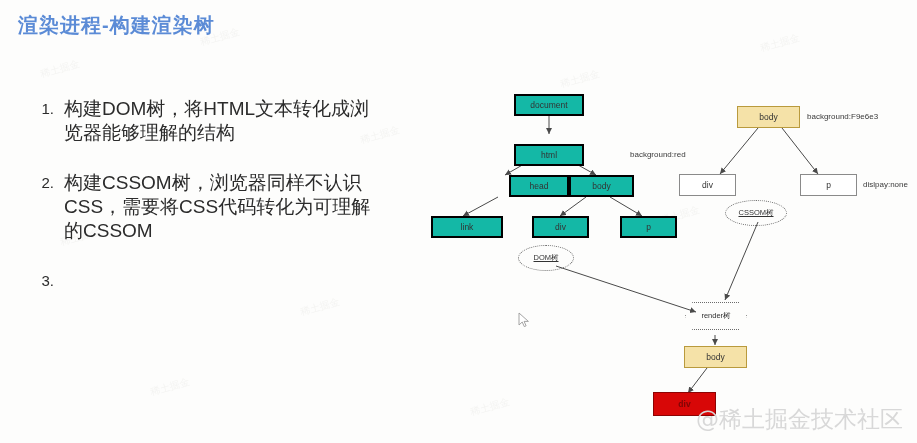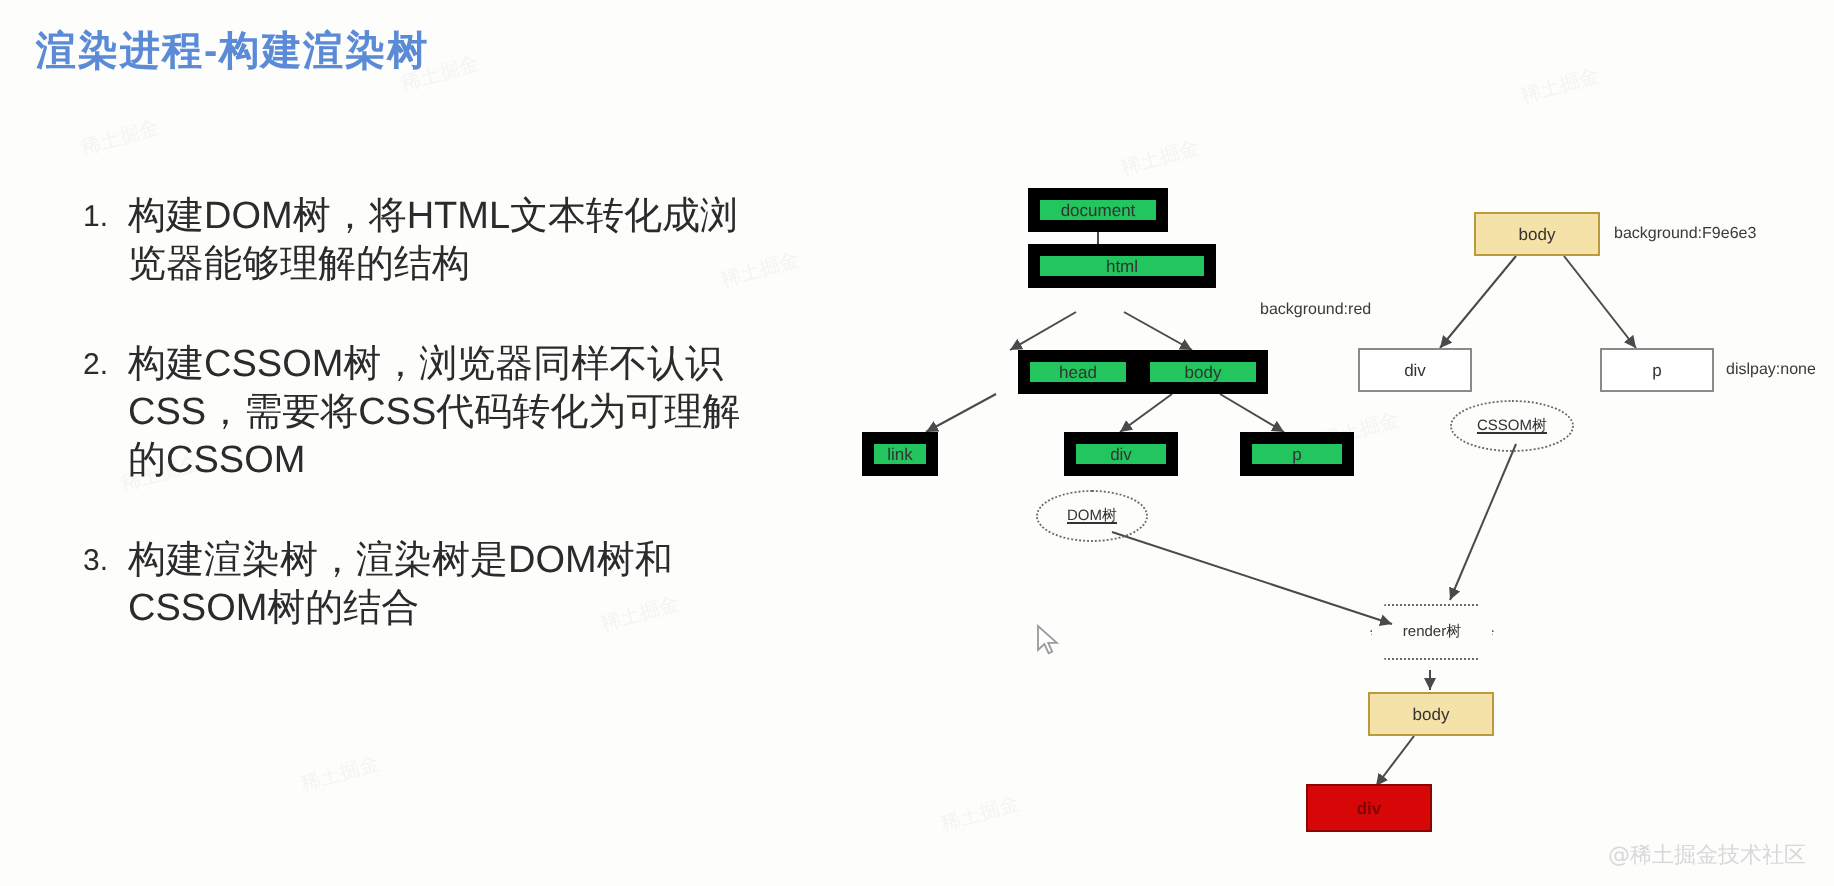--- a/index.html
+++ b/index.html
@@ -41,21 +41,21 @@
   
   .diagram{position:absolute;left:420px;top:70px;width:497px;height:373px;}
   .node{
     position:absolute;
     display:flex;align-items:center;justify-content:center;
     font-size:8.5px;color:#333;
     box-sizing:border-box;
     white-space:nowrap;
   }
   .node.green{
-    background:#22c55e;border:6px solid #000000;
+    background:#14b8a6;border:2px solid #000000;
   }
   .node.yellow{
     background:#f5e2a8;border:1px solid #b99a3d;
   }
   .node.white{
     background:#ffffff;border:1px solid #8a8a8a;
   }
   .node.red{
     background:#d80707;border:1px solid #8d0303;color:#7d0505;font-weight:bold;
   }
@@ -70,21 +70,21 @@
     clip-path:polygon(12% 0,88% 0,100% 50%,88% 100%,12% 100%,0 50%);
   }
   .anno{
     position:absolute;font-size:8px;color:#3a3a3a;white-space:nowrap;
   }
   svg.edges{position:absolute;left:0;top:0;width:497px;height:373px;overflow:visible;}
 
   
   .wm-main{
     position:absolute;right:14px;bottom:8px;
-    font-size:11px;color:#d8d8d8;
+    font-size:23px;color:#d8d8d8;
     font-family:"DejaVu Sans",sans-serif;
     white-space:nowrap;
   }
   .wm-tile{
     position:absolute;font-size:10px;color:#f4f4f2;
     transform:rotate(-16deg);white-space:nowrap;pointer-events:none;
   }
 
   
   .cursor{position:absolute;left:518px;top:312px;width:12px;height:16px;}
@@ -111,21 +111,20 @@
     <div class="bullet">
       <div class="bullet-num">1.</div>
       <div class="bullet-text">构建DOM树，将HTML文本转化成浏览器能够理解的结构</div>
     </div>
     <div class="bullet">
       <div class="bullet-num">2.</div>
       <div class="bullet-text">构建CSSOM树，浏览器同样不认识CSS，需要将CSS代码转化为可理解的CSSOM</div>
     </div>
     <div class="bullet">
       <div class="bullet-num">3.</div>
-      <div class="bullet-text">构建渲染树，渲染树是DOM树和CSSOM树的结合</div>
     </div>
   </div>
 
   <div class="diagram">
 
     <svg class="edges" viewBox="0 0 497 373">
       <defs>
         <marker id="arr" markerWidth="7" markerHeight="7" refX="6" refY="3" orient="auto">
           <path d="M0,0 L6,3 L0,6 z" fill="#4a4a4a"></path>
         </marker>
@@ -146,24 +145,24 @@
 
         <path d="M338,152 L305,230"></path>
 
         <path d="M295,265 L295,275"></path>
 
         <path d="M287,298 L268,323"></path>
       </g>
     </svg>
 
     <div class="node green" style="left:94px;top:24px;width:70px;height:22px;">document</div>
-    <div class="node green" style="left:94px;top:52px;width:94px;height:22px;text-align:center;">html</div>
+    <div class="node green" style="left:94px;top:74px;width:70px;height:22px;text-align:center;">html</div>
     <div class="node green" style="left:57px;top:105px;width:60px;height:22px;margin-left:32px;">head</div>
     <div class="node green" style="left:149px;top:105px;width:65px;height:22px;">body</div>
-    <div class="node green" style="left:11px;top:146px;width:38px;height:22px;">link</div>
+    <div class="node green" style="left:11px;top:146px;width:72px;height:22px;">link</div>
     <div class="node green" style="left:112px;top:146px;width:57px;height:22px;">div</div>
     <div class="node green" style="left:200px;top:146px;width:57px;height:22px;">p</div>
 
     <div class="node ellipse" style="left:98px;top:175px;width:56px;height:26px;font-size:7.5px;text-align:center;">DOM树</div>
 
     <div class="node yellow" style="left:317px;top:36px;width:63px;height:22px;">body</div>
     <div class="node white" style="left:259px;top:104px;width:57px;height:22px;">div</div>
     <div class="node white" style="left:380px;top:104px;width:57px;height:22px;">p</div>
 
     <div class="anno" style="left:387px;top:42px;">background:F9e6e3</div>

